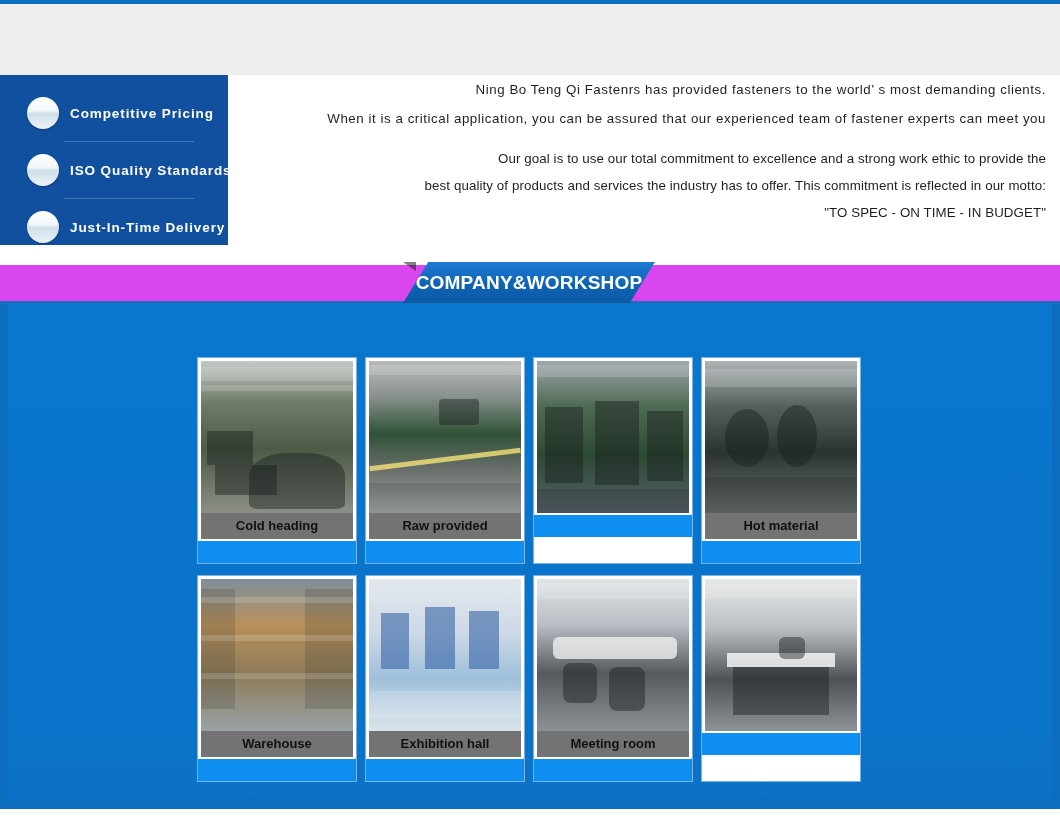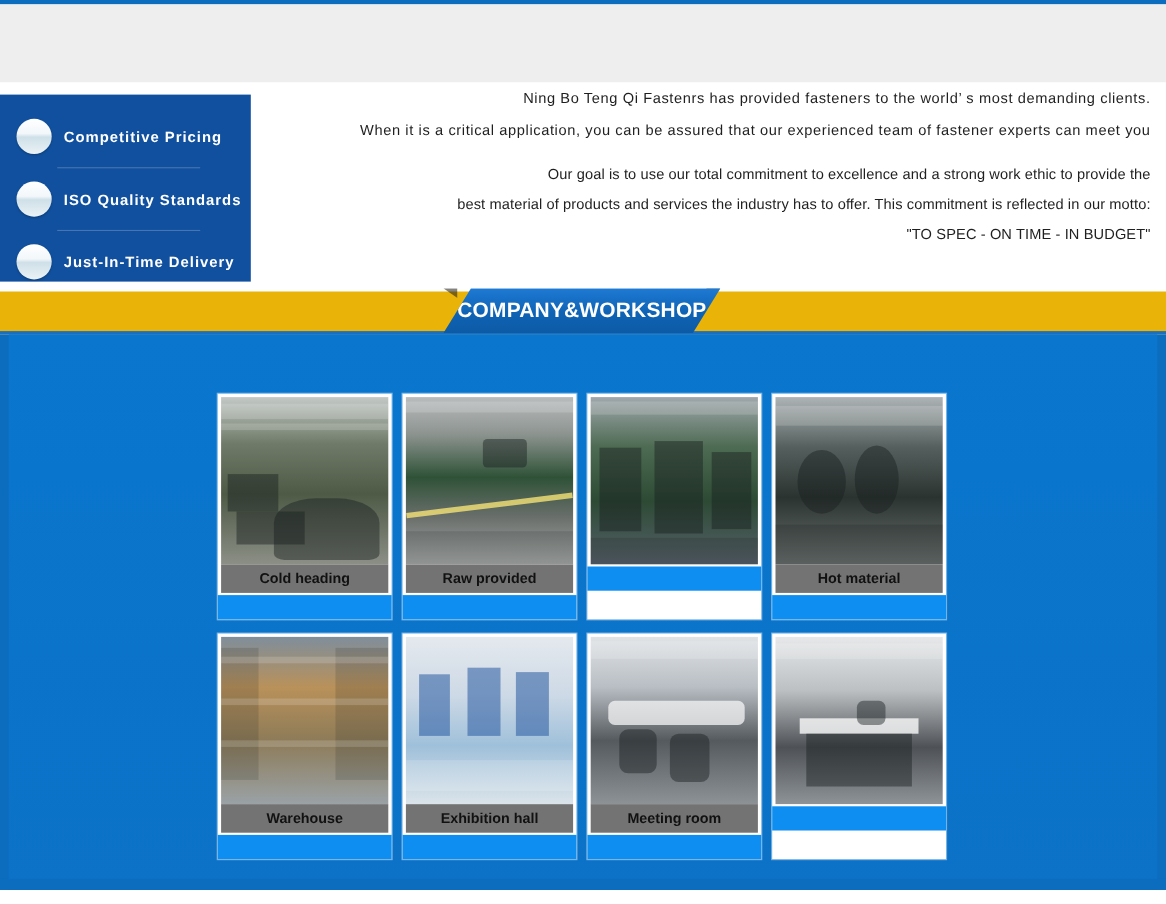--- a/index.html
+++ b/index.html
@@ -26,25 +26,25 @@
   
   .intro {
     position: relative;
     width: 1060px;
     height: 190px;
     background: #ffffff;
   }
   .feature-panel {
     position: absolute;
     left: 0;
-    top: 11px;
+    top: 0;
     width: 228px;
     height: 170px;
     background: #11509e;
-    padding: 14px 0 0 4px;
+    padding: 14px 0 0 16px;
   }
   .feature-row {
     display: flex;
     align-items: center;
     height: 48px;
     padding-left: 11px;
   }
   .feature-bullet {
     width: 32px;
     height: 32px;
@@ -86,21 +86,21 @@
     letter-spacing: 0.1px;
     font-size: 13.3px;
     line-height: 27px;
   }
 
   
   .banner-strip {
     position: relative;
     width: 1060px;
     height: 39px;
-    background: #eab308;
+    background: #d946ef;
     border-bottom: 3px solid #1a6fc0;
   }
   .ribbon {
     position: absolute;
     left: 403px;
     top: -3px;
     width: 252px;
     height: 41px;
     background: linear-gradient(180deg, #1e7ad4 0%, #0f63b4 55%, #0c5aa6 100%);
     -webkit-clip-path: polygon(10% 0, 100% 0, 90% 100%, 0 100%);
@@ -250,21 +250,21 @@
 
   </div>
 
   <div class="intro-text">
     <div class="para para-1">
       <p>Ning Bo Teng Qi Fastenrs has provided fasteners to the world’ s most demanding clients.</p>
       <p>When it is a critical application, you can be assured that our experienced team of fastener experts can meet you</p>
     </div>
     <div class="para para-2">
       <p>Our goal is to use our total commitment to excellence and a strong work ethic to provide the</p>
-      <p>best material of products and services the industry has to offer. This commitment is reflected in our motto:</p>
+      <p>best quality of products and services the industry has to offer. This commitment is reflected in our motto:</p>
       <p>"TO SPEC - ON TIME - IN BUDGET"</p>
     </div>
   </div>
 
 </section>
 
 <div class="banner-strip">
   <div class="ribbon-fold-l"></div>
   <div class="ribbon-fold-r"></div>
   <div class="ribbon">

